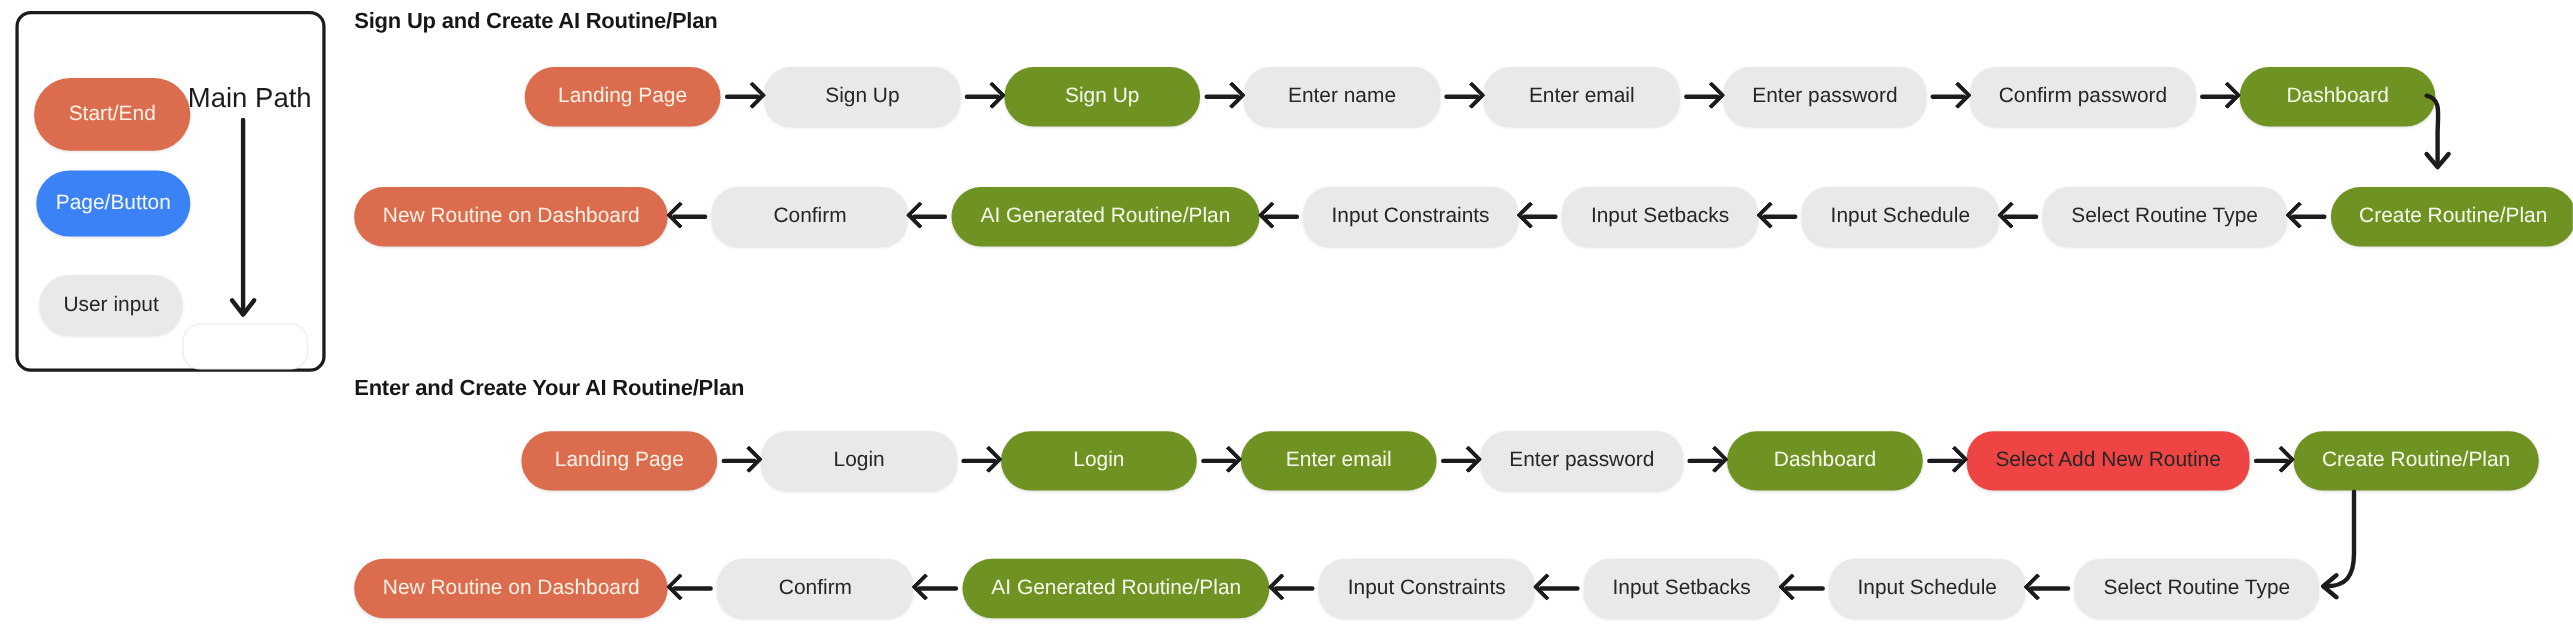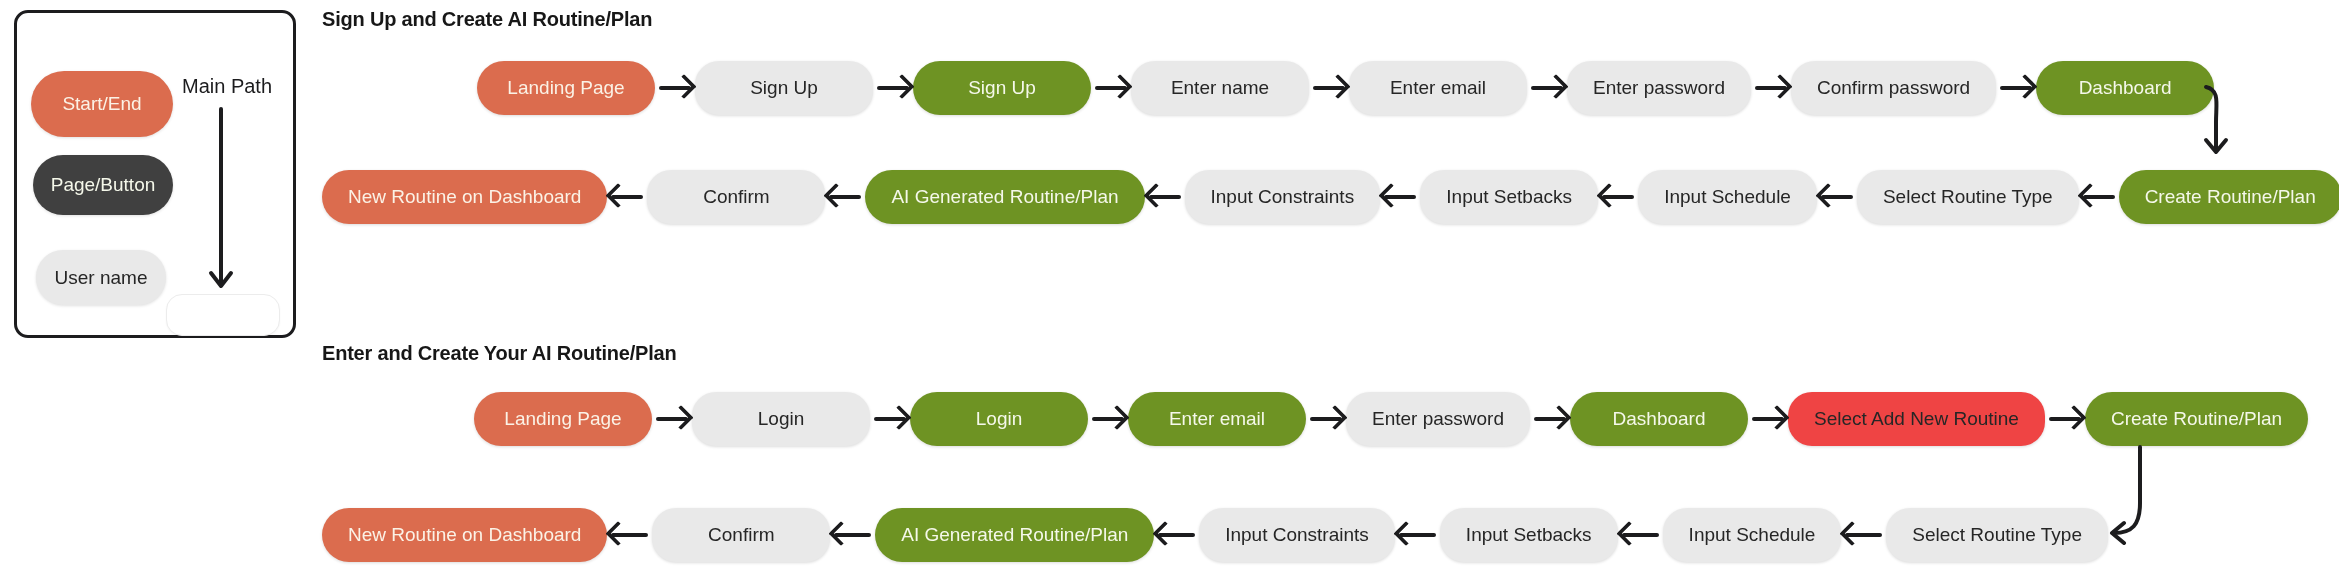--- a/index.html
+++ b/index.html
@@ -9,21 +9,21 @@
   
   .legend-box{position:absolute;left:14px;top:10px;width:276px;height:322px;
     border:3px solid var(--arrow);border-radius:14px;background:#ffffff;}
   .legend-pill{position:absolute;display:flex;align-items:center;justify-content:center;
     font-size:19px;font-weight:500;white-space:nowrap;
     box-shadow:0 1px 3px rgba(0,0,0,.12);}
   .legend-pill.start{left:14px;top:58px;width:142px;height:66px;border-radius:33px;}
   .legend-pill.page{left:16px;top:142px;width:140px;height:60px;border-radius:30px;}
   .legend-pill.input{left:19px;top:237px;width:130px;height:55px;border-radius:27px;}
   .legend-mainpath{position:absolute;left:150px;top:62px;width:120px;text-align:center;
-    font-size:20px;font-weight:500;color:#1c1c1e;}
+    font-size:25px;font-weight:500;color:#1c1c1e;}
   .legend-arrow{position:absolute;left:189px;top:92px;color:var(--arrow);}
   .legend-ghost{position:absolute;left:149px;top:281px;width:112px;height:40px;
     background:#ffffff;border:1px solid #ececec;border-radius:16px;box-shadow:0 1px 2px rgba(0,0,0,.04);}
 
   
   .flow-title{position:absolute;left:322px;font-size:20px;font-weight:700;
     color:#171717;letter-spacing:-.2px;white-space:nowrap;}
   .flow-title.t1{top:8px;}
   .flow-title.t2{top:342px;}
 
@@ -56,22 +56,22 @@
   .conn-2{left:2080px;top:445px;}
   svg.stroke{fill:none;stroke:currentColor;stroke-width:4;stroke-linecap:round;stroke-linejoin:round;}
 </style>
 </head>
 <body>
 
 <div id="stage" style="--arrow: #1C1C1E;">
 
   <div class="legend-box">
     <div class="legend-pill start" style="background: rgb(219, 108, 78); color: rgb(251, 242, 230);">Start/End</div>
-    <div class="legend-pill page" style="background: #404040; color: rgb(245, 248, 234);">Page/Button</div>
-    <div class="legend-pill input" style="background: rgb(233, 233, 233); color: rgb(38, 38, 38);">User name</div>
+    <div class="legend-pill page" style="background: #3b82f6; color: rgb(245, 248, 234);">Page/Button</div>
+    <div class="legend-pill input" style="background: rgb(233, 233, 233); color: rgb(38, 38, 38);">User input</div>
     <div class="legend-mainpath">Main Path</div>
     <svg class="legend-arrow stroke" width="30" height="195" viewBox="0 0 30 195">
       <path d="M 15 4 L 15 180"></path>
       <path d="M 5 168 L 15 181 L 25 168"></path>
     </svg>
     <div class="legend-ghost"></div>
   </div>
 
   <div class="flow-title t1">Sign Up and Create AI Routine/Plan</div>
   <div class="flow-row row-f1r1">

